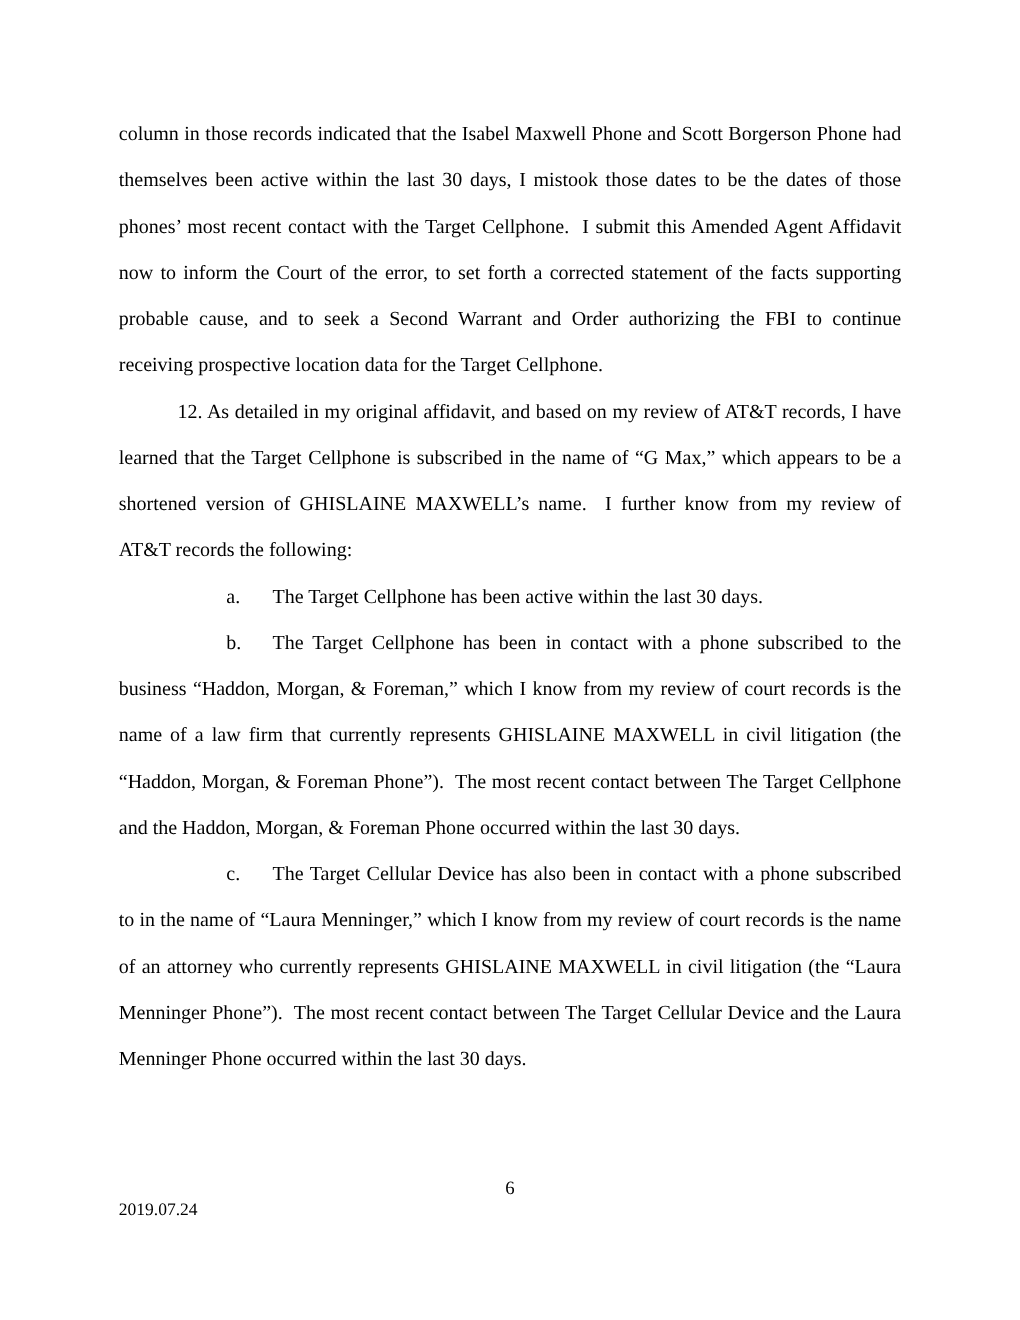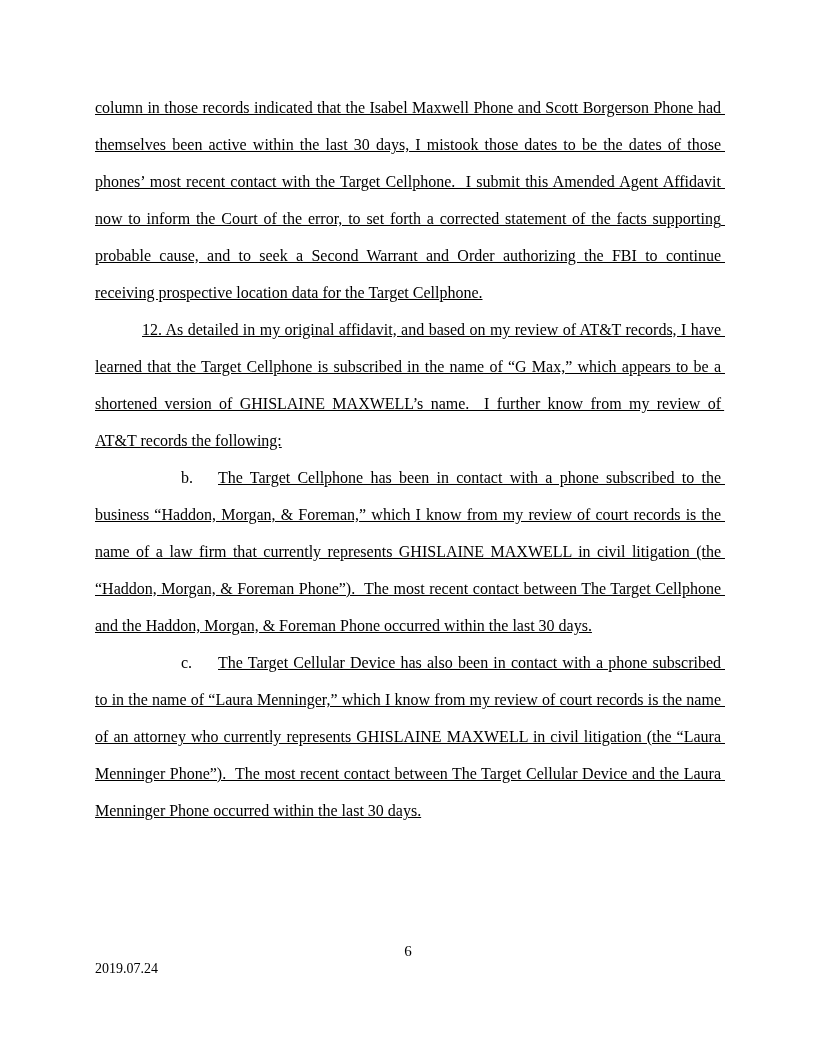--- a/index.html
+++ b/index.html
@@ -29,21 +29,20 @@
     top: 89px;
     width: 626px;
     font-size: 16px;
     line-height: 37px;
     text-align: justify;
   }
   .content p {
     margin: 0;
     padding: 0;
     white-space: pre-wrap;
-    text-decoration: underline;
   }
   .para-indent {
     text-indent: 47px;
   }
   .list-item {
     text-indent: 86px;
   }
   .item-label {
     display: inline-block;
     width: 37px;
@@ -70,20 +69,21 @@
 <body>
 
 <div class="page">
 
   <div class="content">
 
     <p>column in those records indicated that the Isabel Maxwell Phone and Scott Borgerson Phone had themselves been active within the last 30 days, I mistook those dates to be the dates of those phones’ most recent contact with the Target Cellphone.  I submit this Amended Agent Affidavit now to inform the Court of the error, to set forth a corrected statement of the facts supporting probable cause, and to seek a Second Warrant and Order authorizing the FBI to continue receiving prospective location data for the Target Cellphone.</p>
 
     <p class="para-indent">12. As detailed in my original affidavit, and based on my review of AT&amp;T records, I have learned that the Target Cellphone is subscribed in the name of “G Max,” which appears to be a shortened version of GHISLAINE MAXWELL’s name.  I further know from my review of AT&amp;T records the following:</p>
 
+    <p class="list-item"><span class="item-label">a.</span><span>The Target Cellphone has been active within the last 30 days.</span></p>
 
     <p class="list-item"><span class="item-label">b.</span><span>The Target Cellphone has been in contact with a phone subscribed to the business “Haddon, Morgan, &amp; Foreman,” which I know from my review of court records is the name of a law firm that currently represents GHISLAINE MAXWELL in civil litigation (the “Haddon, Morgan, &amp; Foreman Phone”).  The most recent contact between The Target Cellphone and the Haddon, Morgan, &amp; Foreman Phone occurred within the last 30 days.</span></p>
 
     <p class="list-item"><span class="item-label">c.</span><span>The Target Cellular Device has also been in contact with a phone subscribed to in the name of “Laura Menninger,” which I know from my review of court records is the name of an attorney who currently represents GHISLAINE MAXWELL in civil litigation (the “Laura Menninger Phone”).  The most recent contact between The Target Cellular Device and the Laura Menninger Phone occurred within the last 30 days.</span></p>
 
 
   </div>
 
   <div class="page-number">6</div>
 

